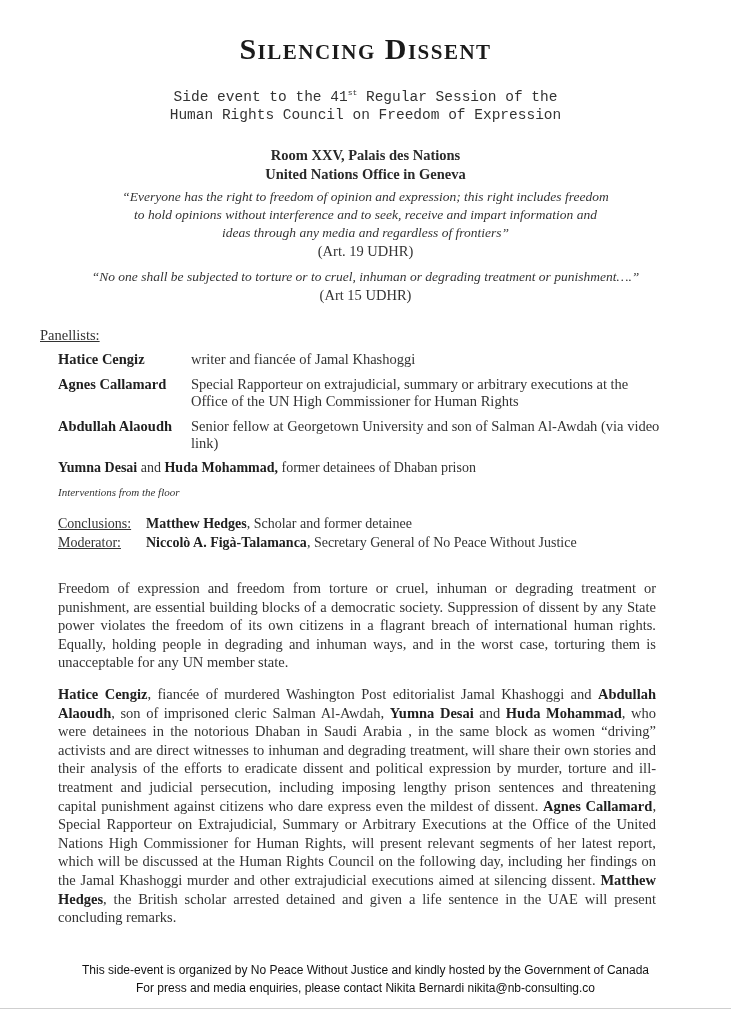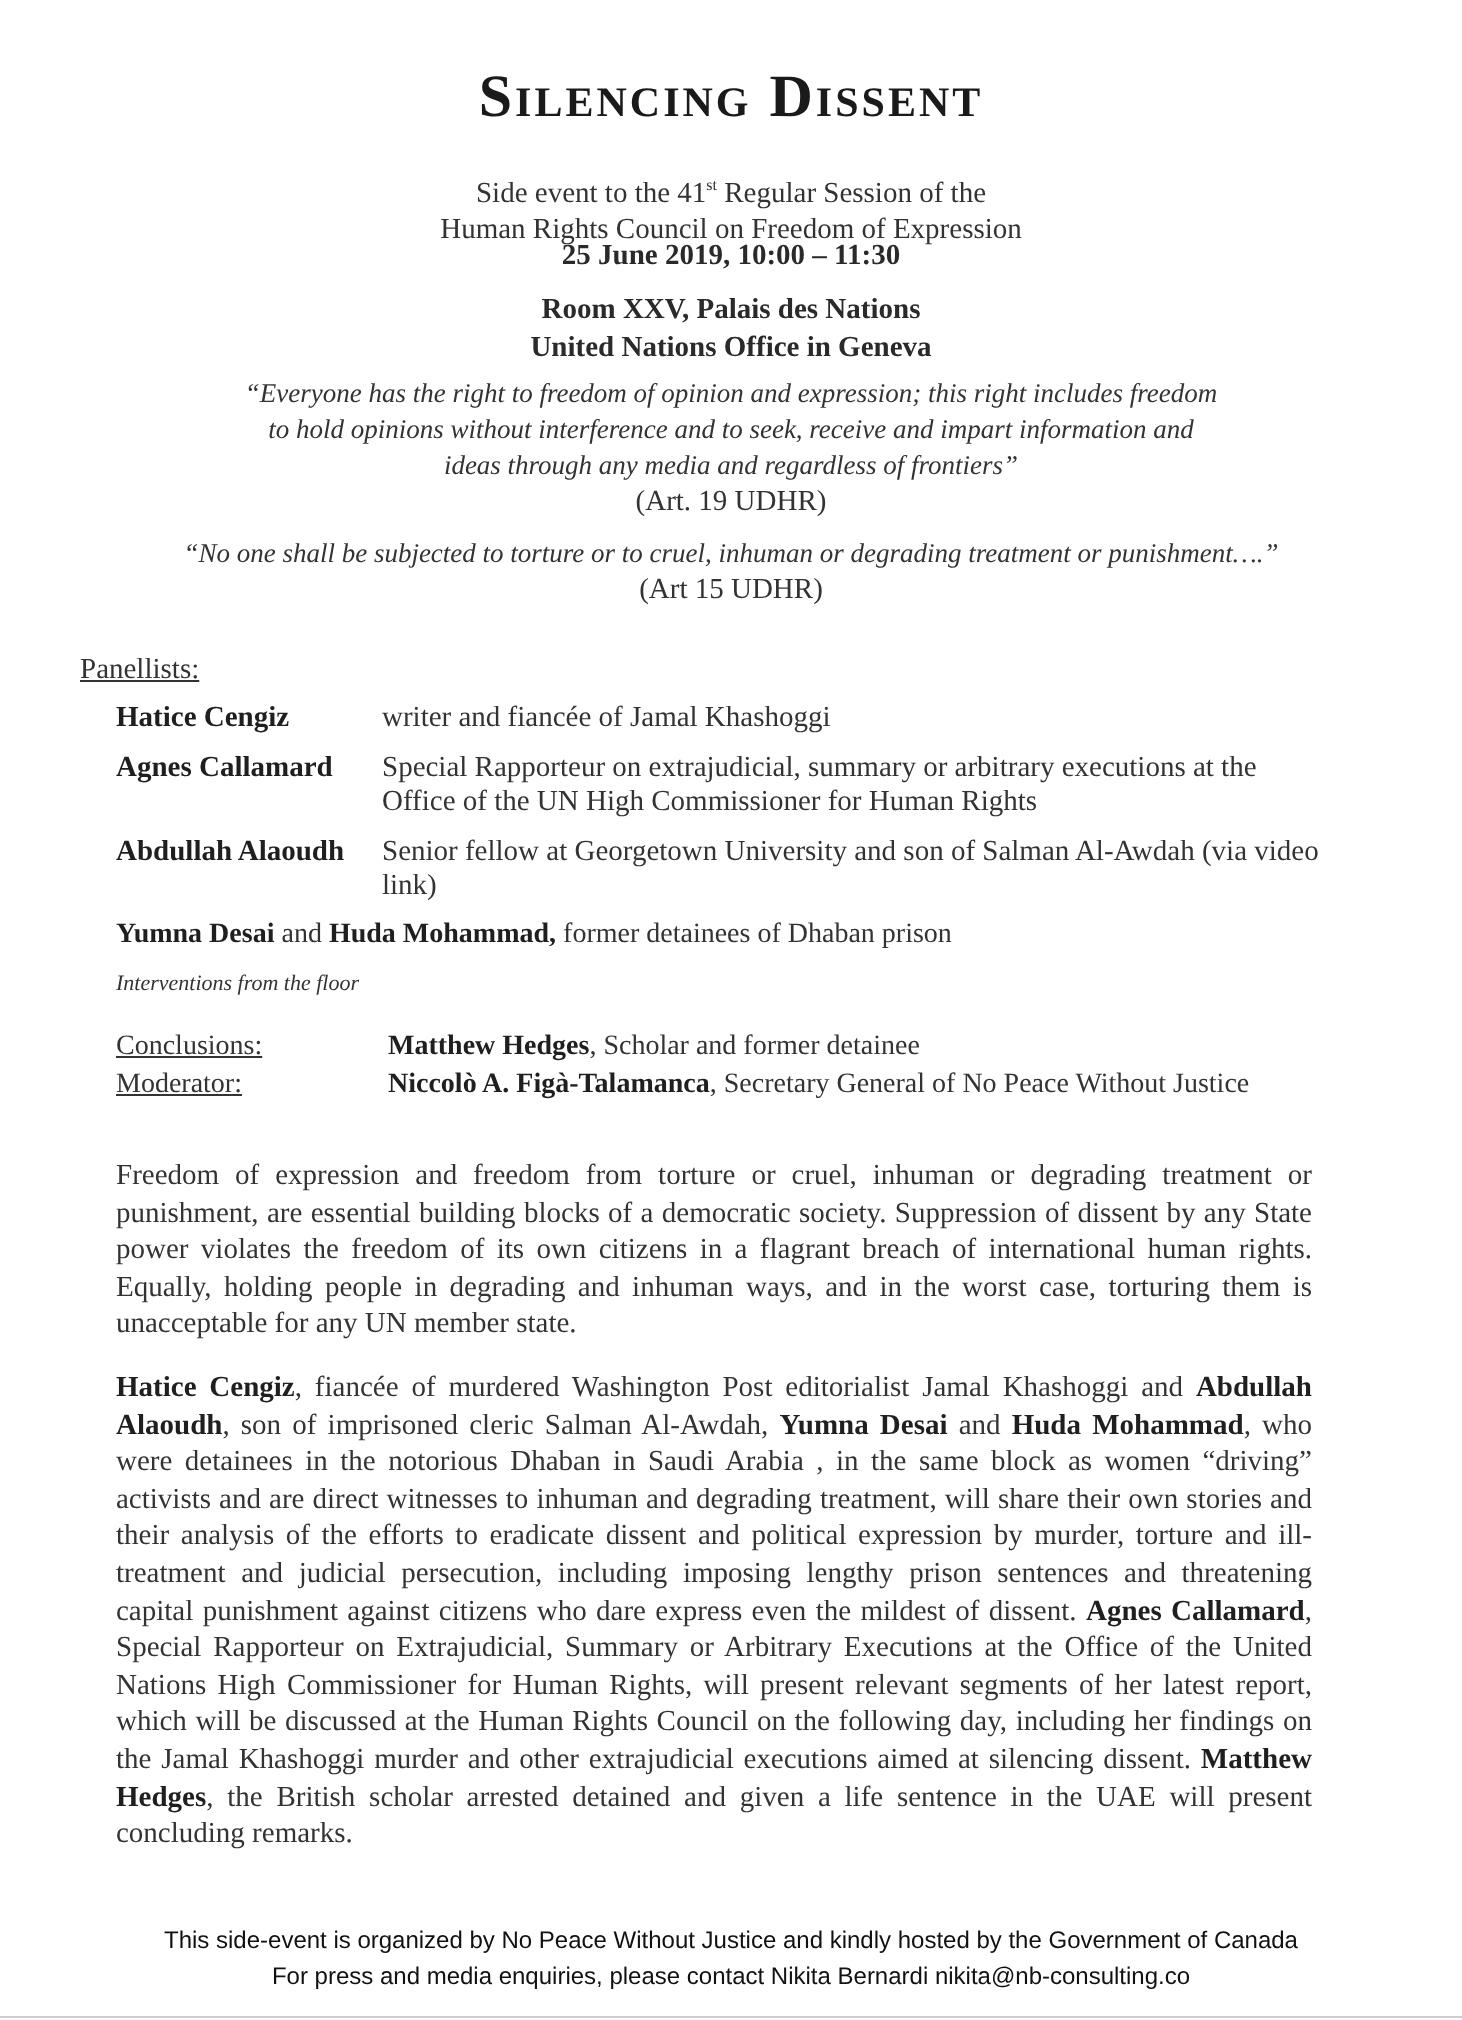--- a/index.html
+++ b/index.html
@@ -8,37 +8,37 @@
     font-family: "Liberation Serif", "DejaVu Serif", serif;
     color: #2a2a2a;
   }
   .page { position: absolute; left: 0; top: 0; width: 731px; height: 1010px; }
   .center { text-align: center; }
   .title {
     position: absolute; left: 0; width: 731px; top: 32px;
     font-size: 30px; font-weight: bold; letter-spacing: 1.5px; color: #1a1a1a;
     font-variant: small-caps;
   }
-  .subtitle { position: absolute; left: 0; width: 731px; top: 84px; font-size: 14.5px; line-height: 18px; color: #333; }
+  .subtitle { position: absolute; left: 0; width: 731px; top: 84px; font-size: 14.5px; line-height: 18px; color: #333; font-family: Liberation Mono, monospace; }
   .subtitle sup { font-size: 8px; }
   .date { position: absolute; left: 0; width: 731px; top: 120px; font-size: 14.5px; font-weight: bold; }
   .room { position: absolute; left: 0; width: 731px; top: 146px; font-size: 14.5px; font-weight: bold; line-height: 19px; }
   .quote1 { position: absolute; left: 0; width: 731px; top: 188px; font-size: 13.5px; font-style: italic; line-height: 18px; color: #333; }
   .cite { font-style: normal; font-size: 14.5px; }
   .quote2 { position: absolute; left: 0; width: 731px; top: 268px; font-size: 13.5px; font-style: italic; line-height: 18px; color: #333; }
 
   .panel-label { position: absolute; left: 40px; top: 327px; font-size: 14.5px; text-decoration: underline; color: #333; }
   .prow { position: absolute; left: 58px; width: 600px; font-size: 14.5px; line-height: 17px; }
   .prow .name { position: absolute; left: 0; top: 0; font-weight: bold; color: #1f1f1f; }
   .prow .desc { position: absolute; left: 133px; top: 0; width: 470px; color: #333; }
   .line { position: absolute; left: 58px; font-size: 14px; color: #333; }
   .line b { color: #1f1f1f; }
   .ital { font-style: italic; font-size: 11px; }
   .u { text-decoration: underline; }
-  .tabbed { position: absolute; left: 88px; top: 0; white-space: nowrap; margin-left: 48px; }
+  .tabbed { position: absolute; left: 88px; top: 0; white-space: nowrap; }
 
   .para {
     position: absolute; left: 58px; width: 598px; font-size: 14.5px; line-height: 18.6px;
     text-align: justify; color: #333;
   }
   .para b { color: #1f1f1f; }
 
   .footer {
     position: absolute; left: 0; width: 731px; top: 917px; text-align: center;
     font-family: "Liberation Sans", "DejaVu Sans", sans-serif; font-size: 12px; line-height: 18px; color: #111; margin-top: 44px;
@@ -52,21 +52,20 @@
 
   <div class="title center">Silencing Dissent</div>
 
   <div class="subtitle center">
     <div>
       <span>Side event to the 41</span><sup>st</sup><span> Regular Session of the</span>
     </div>
     <div>Human Rights Council on Freedom of Expression</div>
   </div>
 
-  <div class="date center">25 June 2019, 10:00 – 11:30</div>
 
   <div class="room center">
     <div>Room XXV, Palais des Nations</div>
     <div>United Nations Office in Geneva</div>
   </div>
 
   <div class="quote1 center">
     <div>“Everyone has the right to freedom of opinion and expression; this right includes freedom</div>
     <div>to hold opinions without interference and to seek, receive and impart information and</div>
     <div>ideas through any media and regardless of frontiers”</div>

